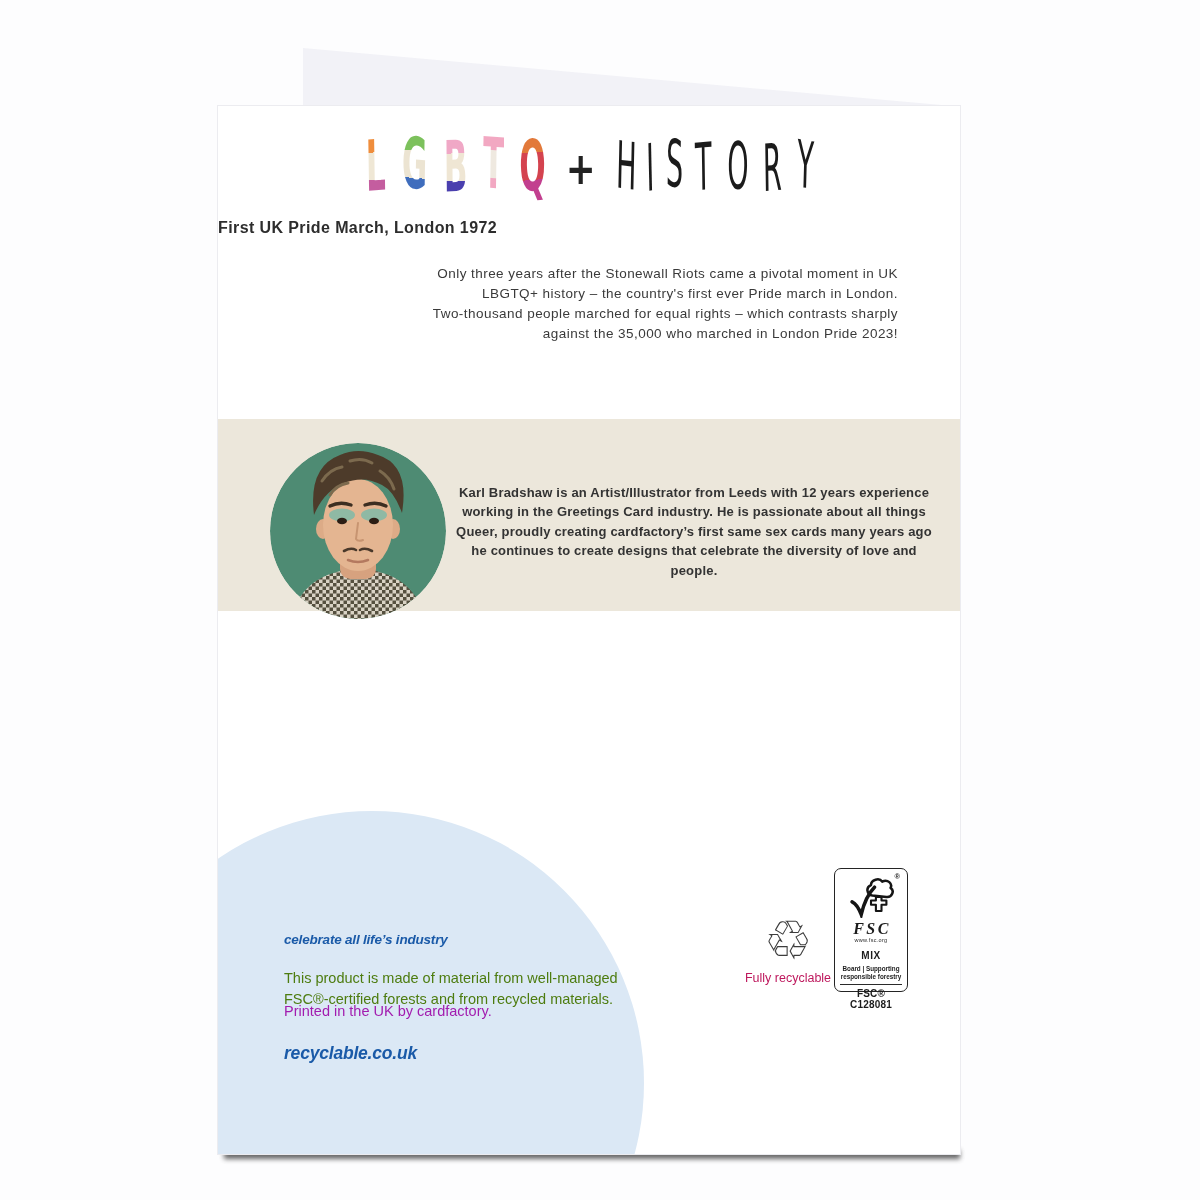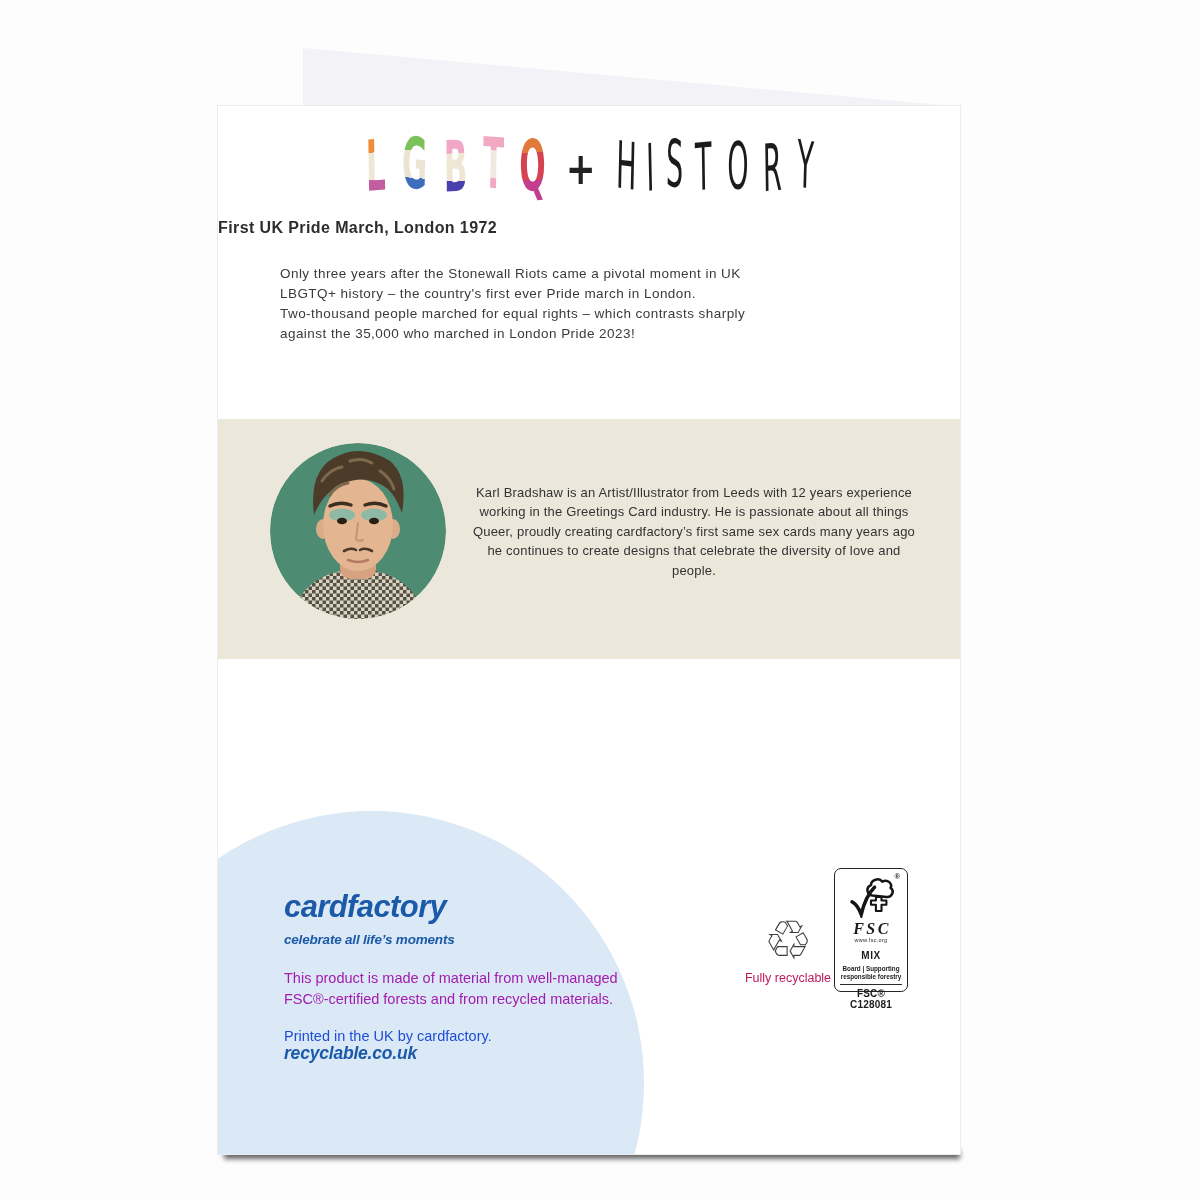--- a/index.html
+++ b/index.html
@@ -34,41 +34,41 @@
     -webkit-background-clip:text;background-clip:text;
     color:transparent;-webkit-text-fill-color:transparent;
   }
   .t-plus{display:inline-block;font-family:"DejaVu Sans",sans-serif;
     font-size:42px;font-weight:bold;color:#222;margin:0 9px 0 8px;
     transform:translateY(-4px) scale(.85,1.05);vertical-align:middle;}
   .tl2{font-size:45px;font-weight:normal;color:#1b1b1b;margin:0 1px;}
   
   .subtitle{position:absolute;top:113px;left:0;width:100%;text-align:left;
     font-size:16px;font-weight:bold;letter-spacing:.4px;color:#2d2d2d;}
-  .intro{position:absolute;top:158px;left:62px;right:62px;text-align:left;
+  .intro{position:absolute;top:158px;left:62px;right:62px;text-align:right;
     font-size:13.5px;line-height:20px;letter-spacing:.45px;color:#3a3a3a;
     white-space:pre-line;}
   
-  .bio-section{position:absolute;left:0;top:313px;width:744px;height:240px;}
+  .bio-section{position:absolute;left:0;top:313px;width:744px;height:192px;font-weight:bold;}
   .portrait{position:absolute;left:52px;top:24px;width:176px;height:176px;
     border-radius:50%;overflow:hidden;}
   .bio-text{position:absolute;left:222px;right:14px;top:44px;text-align:center;
     font-size:13px;line-height:19.5px;letter-spacing:.2px;color:#333;
     white-space:pre-line;}
   .bio-follow{margin-top:20px;}
   
   .blob{position:absolute;left:-118px;top:705px;width:544px;height:544px;
     border-radius:50%;}
   .cf-logo{position:absolute;left:66px;top:783px;font-size:31px;
     font-weight:bold;font-style:italic;letter-spacing:-.6px;}
   .cf-tagline{position:absolute;left:66px;top:826px;font-size:13.5px;
     font-weight:bold;font-style:italic;letter-spacing:-.2px;}
   .materials{position:absolute;left:66px;top:862px;font-size:14.5px;
-    line-height:21px;color:#a21caf;white-space:pre-line;}
-  .printed{position:absolute;left:66px;top:922px;font-size:14.5px;color:#1d4ed8;}
+    line-height:21px;color:#4d7c0f;white-space:pre-line;}
+  .printed{position:absolute;left:66px;top:897px;font-size:14.5px;color:#a21caf;}
   .website{position:absolute;left:66px;top:937px;font-size:17.5px;
     font-weight:bold;font-style:italic;letter-spacing:-.2px;}
   
   .recycle{position:absolute;left:500px;top:806px;width:140px;text-align:center;}
   .recycle-icon{font-family:"DejaVu Sans",sans-serif;font-size:54px;
     line-height:58px;color:#3d3d3d;}
   .recycle-label{font-size:12.5px;color:#be185d;margin-top:1px;}
   
   .fsc{position:absolute;left:616px;top:762px;width:74px;height:124px;
     background:#fff;border:1.6px solid #242424;border-radius:7px;
@@ -144,22 +144,21 @@
         <div>Karl Bradshaw is an Artist/Illustrator from Leeds with 12 years experience
 working in the Greetings Card industry. He is passionate about all things
 Queer, proudly creating cardfactory’s first same sex cards many years ago
 he continues to create designs that celebrate the diversity of love and
 people.</div>
       </div>
     </section>
 
     <div class="blob" style="background: rgb(219, 232, 245);"></div>
 
-    <div class="cf-logo" style="color: rgb(26, 90, 168);">cardfactory</div>
-    <div class="cf-tagline" style="color: rgb(26, 90, 168);">celebrate all life’s moments</div>
+    <div class="cf-tagline" style="color: rgb(26, 90, 168);">celebrate all life’s industry</div>
     <div class="materials">This product is made of material from well-managed
 FSC®-certified forests and from recycled materials.</div>
     <div class="printed">Printed in the UK by cardfactory.</div>
     <div class="website" style="color: rgb(26, 90, 168);">recyclable.co.uk</div>
 
     <div class="recycle">
       <div class="recycle-icon">♲</div>
       <div class="recycle-label">Fully recyclable</div>
     </div>
 

